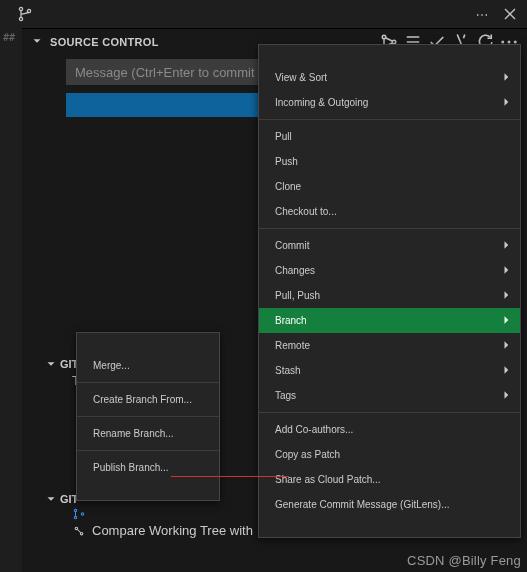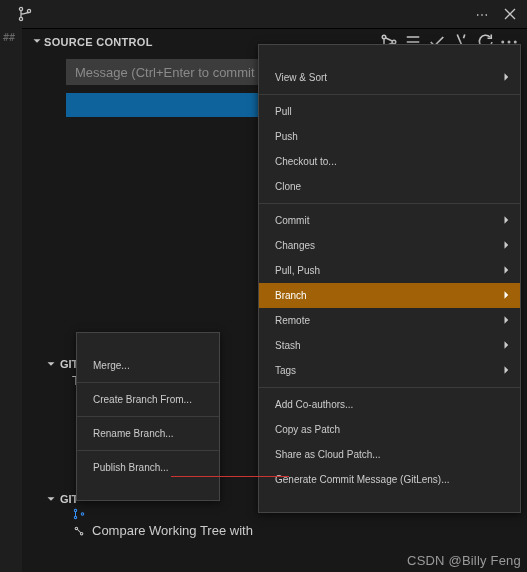--- a/index.html
+++ b/index.html
@@ -24,21 +24,21 @@
     font-size:10px; padding-top:4px;
   }
   .left-rail .hash{font-family:monospace;color:#666;padding-left:3px;}
   .panel {
     position:absolute; left:22px; top:28px; right:0; bottom:0;
     background:#181818; border-top:1px solid #000;
   }
   .panel-header {
     height:26px; display:flex; align-items:center; padding:0 8px;
     font-size:11px; font-weight:600; letter-spacing:.3px;
-    color:#cccccc; gap:0;
+    color:#cccccc; gap:6px;
   }
   .panel-header .title{flex:1;}
   .panel-header .chev svg{width:14px;height:14px;}
   .tool-icons{display:flex;gap:4px;align-items:center;}
   .tool-icons .icon-btn{width:20px;height:20px;}
   .msg-row{padding:4px 16px 4px 44px;}
   .msg-input{
     width:100%; height:26px; background:#3c3c3c; border:1px solid #3c3c3c;
     color:#cccccc; padding:0 8px; font-size:13px; outline:none;
   }
@@ -60,21 +60,21 @@
   .menu {
     position:absolute; background:#252526; border:1px solid #454545;
     box-shadow:0 2px 8px rgba(0,0,0,.6); padding:20px 0;
     font-size:10px; z-index:10;
   }
   .menu-item{
     height:25px; display:flex; align-items:center;
     padding:0 28px 0 16px; color:#cccccc; position:relative;
     white-space:nowrap;
   }
-  .menu-item.hovered{background:#a16207;color:#fff;}
+  .menu-item.hovered{background:#15803d;color:#fff;}
   .menu-sep{height:1px;background:#3c3c3c;margin:4px 0;}
   .menu-item .sub-chev{
     position:absolute; right:8px; top:50%; transform:translateY(-50%);
   }
   .menu-item .sub-chev svg{width:12px;height:12px;}
   .menu.main{ left:258px; top:44px; width:263px; }
   .menu.sub { left:76px; top:332px; width:144px; }
   .underline{
     position:absolute; left:94px; width:118px; height:1px;
     background:#c33; bottom:3px;
@@ -212,32 +212,38 @@
   </div>
 </div>
 
 <div class="menu main" id="main-menu">
     <div class="menu-item">
       <span>View &amp; Sort</span>
       <span class="sub-chev"><svg viewBox="0 0 16 16" fill="currentColor">
           <path d="M6 3l5 5-5 5z"></path>
         </svg></span>
     </div>
+    <div class="menu-item">
+      <span>Incoming &amp; Outgoing</span>
+      <span class="sub-chev"><svg viewBox="0 0 16 16" fill="currentColor">
+          <path d="M6 3l5 5-5 5z"></path>
+        </svg></span>
+    </div>
     <div class="menu-sep"></div>
     <div class="menu-item">
       <span>Pull</span>
     </div>
     <div class="menu-item">
       <span>Push</span>
     </div>
     <div class="menu-item">
+      <span>Clone</span>
+    </div>
+    <div class="menu-item">
       <span>Checkout to...</span>
-    </div>
-    <div class="menu-item">
-      <span>Clone</span>
     </div>
     <div class="menu-sep"></div>
     <div class="menu-item">
       <span>Commit</span>
       <span class="sub-chev"><svg viewBox="0 0 16 16" fill="currentColor">
           <path d="M6 3l5 5-5 5z"></path>
         </svg></span>
     </div>
     <div class="menu-item">
       <span>Changes</span>

